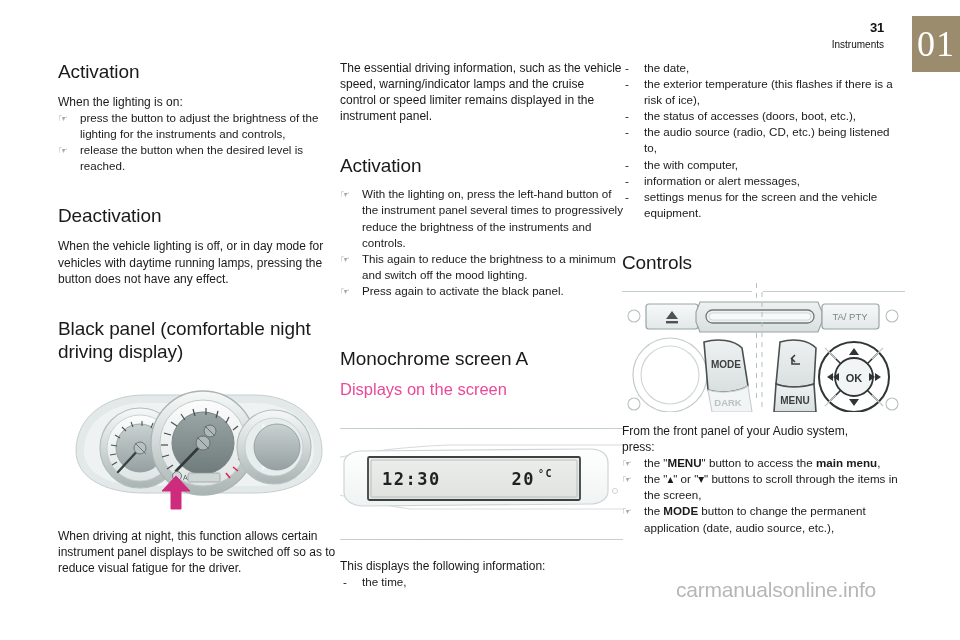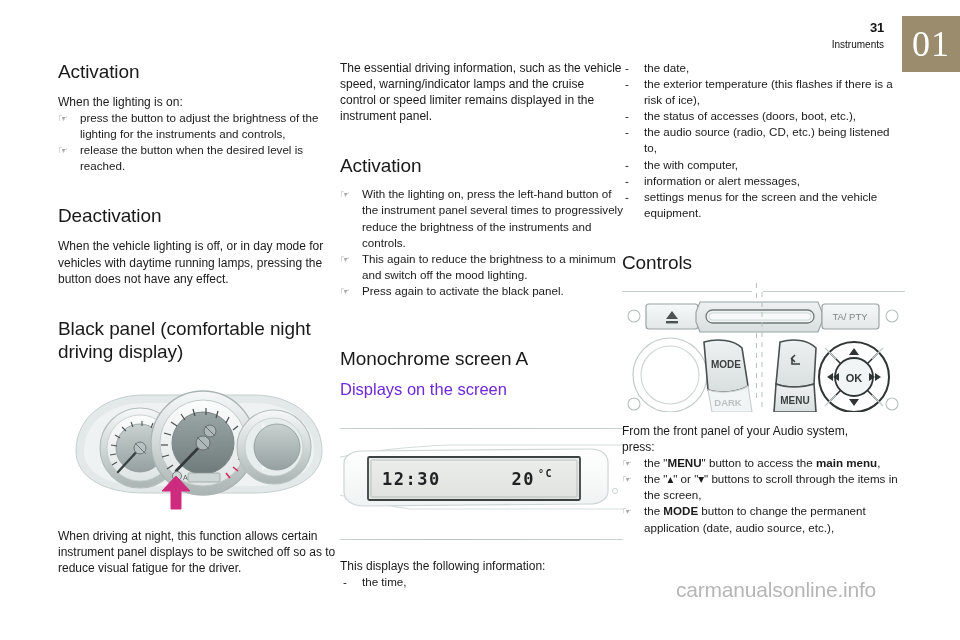--- a/index.html
+++ b/index.html
@@ -21,21 +21,21 @@
     position: absolute;
     top: 16px;
     left: 0;
     width: 960px;
     height: 58px;
   }
   #chapter-badge {
     position: absolute;
     right: 0;
     top: 0;
-    width: 58px;
+    width: 48px;
     height: 56px;
     background: #9b8c6e;
     color: #ffffff;
     font-family: "Liberation Serif", serif;
     font-size: 36px;
     line-height: 56px;
     text-align: center;
     letter-spacing: 1px;
   }
   #header-text {
@@ -74,21 +74,21 @@
     font-weight: normal;
     color: #1a1a1a;
     margin: 0 0 11px 0;
     line-height: 23px;
     letter-spacing: -0.1px;
   }
   h2.section-head.tight { margin-bottom: 9px; }
   h3.sub-head {
     font-size: 16.5px;
     font-weight: normal;
-    color: #6d28d9;
+    color: #ec4899;
     margin: 0 0 10px 0;
     line-height: 21px;
   }
   p.body {
     font-size: 12px;
     line-height: 16.1px;
     margin: 0 0 0 0;
     color: #1a1a1a;
   }
   .spacer-lg { height: 30px; }

